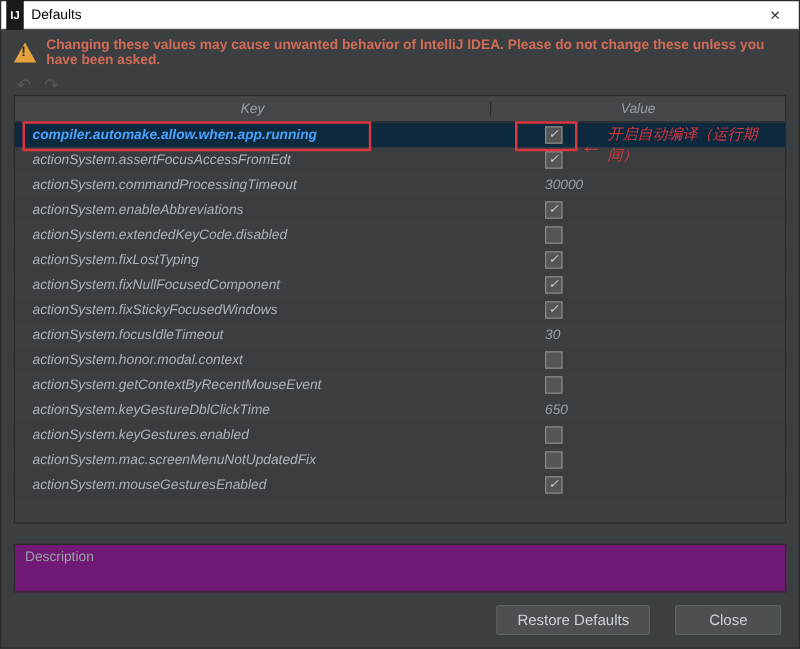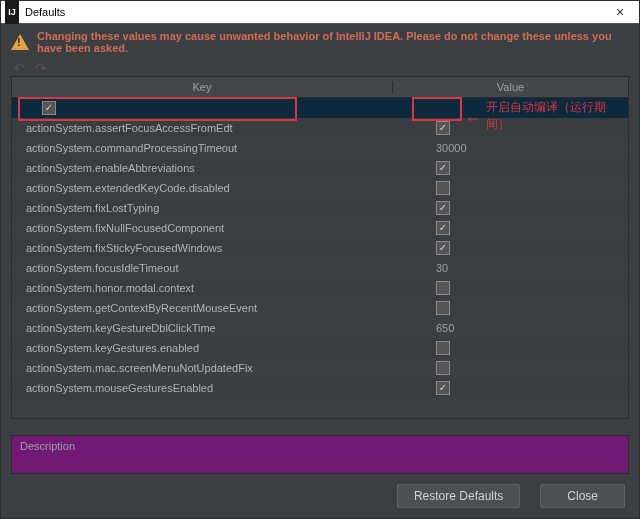--- a/index.html
+++ b/index.html
@@ -212,27 +212,28 @@
   <div class="warn-bar">
     <span class="warn-icon"></span>
     <span>Changing these values may cause unwanted behavior of IntelliJ IDEA. Please do not change these unless you have been asked.</span>
   </div>
 
   <div class="tool-row">
     <span class="tool-arrow">↶</span>
     <span class="tool-arrow">↷</span>
   </div>
 
-  <div class="table-wrap" style="position:relative;">
+  <div class="table-wrap" style="position:relative;font-style:italic;">
     <div class="thead">
       <div class="th-key">Key</div>
       <div class="th-val">Value</div>
     </div>
     <div class="tbody" id="tbody">
         <div class="row sel">
+          <div class="cell-key">compiler.automake.allow.when.app.running</div>
           <div class="cell-val">
             <span class="chk on"></span>
           </div>
         </div>
         <div class="row alt">
           <div class="cell-key">actionSystem.assertFocusAccessFromEdt</div>
           <div class="cell-val">
             <span class="chk on"></span>
           </div>
         </div>

